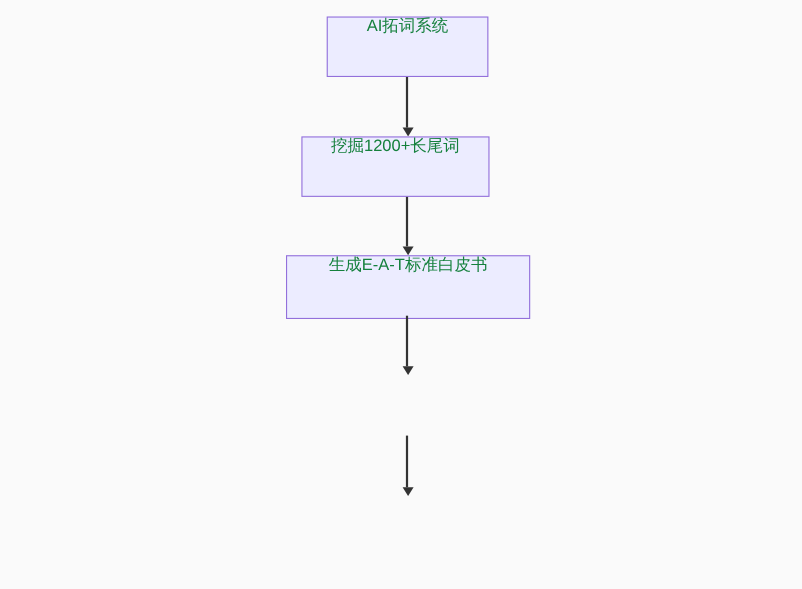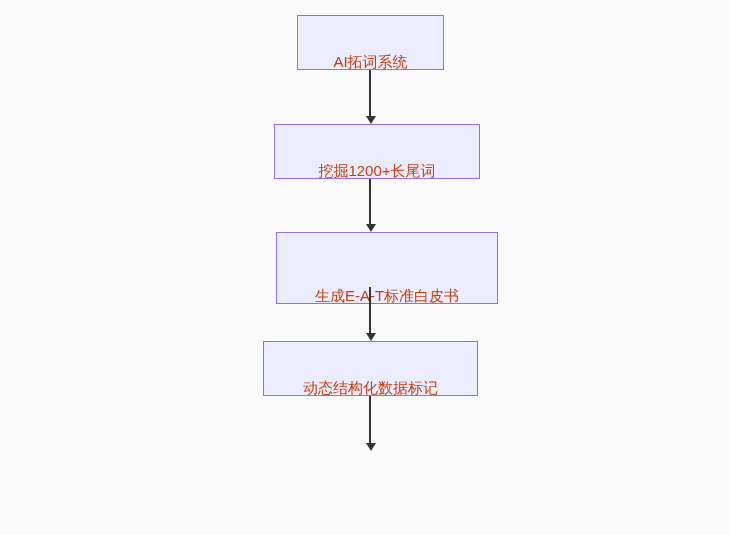--- a/index.html
+++ b/index.html
@@ -14,30 +14,30 @@
     width: 729px; height: 535px;
     background: #fafafa;
   }
 
   
   .node {
     position: absolute;
     background: #ececff;
     border: 1px solid #9370db;
     display: flex;
-    align-items: flex-end;
+    align-items: flex-start;
     justify-content: center;
-    color: #c2410c;
+    color: #15803d;
     font-size: 15px;
     line-height: 1;
     white-space: nowrap;
   }
   .node-0 { left: 297px; top: 15px;  width: 147px; height: 55px; }
-  .node-1 { left: 274px; top: 124px; width: 206px; height: 55px; }
-  .node-2 { left: 276px; top: 232px; width: 222px; height: 72px; }
+  .node-1 { left: 274px; top: 124px; width: 171px; height: 55px; }
+  .node-2 { left: 260px; top: 232px; width: 222px; height: 58px; }
   .node-3 { left: 263px; top: 341px; width: 215px; height: 55px; }
   .node-4 { left: 255px; top: 451px; width: 232px; height: 54px; }
 
   
   .edge {
     position: absolute;
     left: 366px;            
     width: 10px;
   }
   .edge .line {
@@ -85,23 +85,20 @@
 
   <div class="node node-2">
     <span>生成E-A-T标准白皮书</span>
   </div>
 
   <div class="edge edge-2">
     <div class="line"></div>
     <div class="head"></div>
   </div>
 
-  <div class="node node-3">
-    <span>动态结构化数据标记</span>
-  </div>
 
   <div class="edge edge-3">
     <div class="line"></div>
     <div class="head"></div>
   </div>
 
 
 </div>
 
 </body></html>

